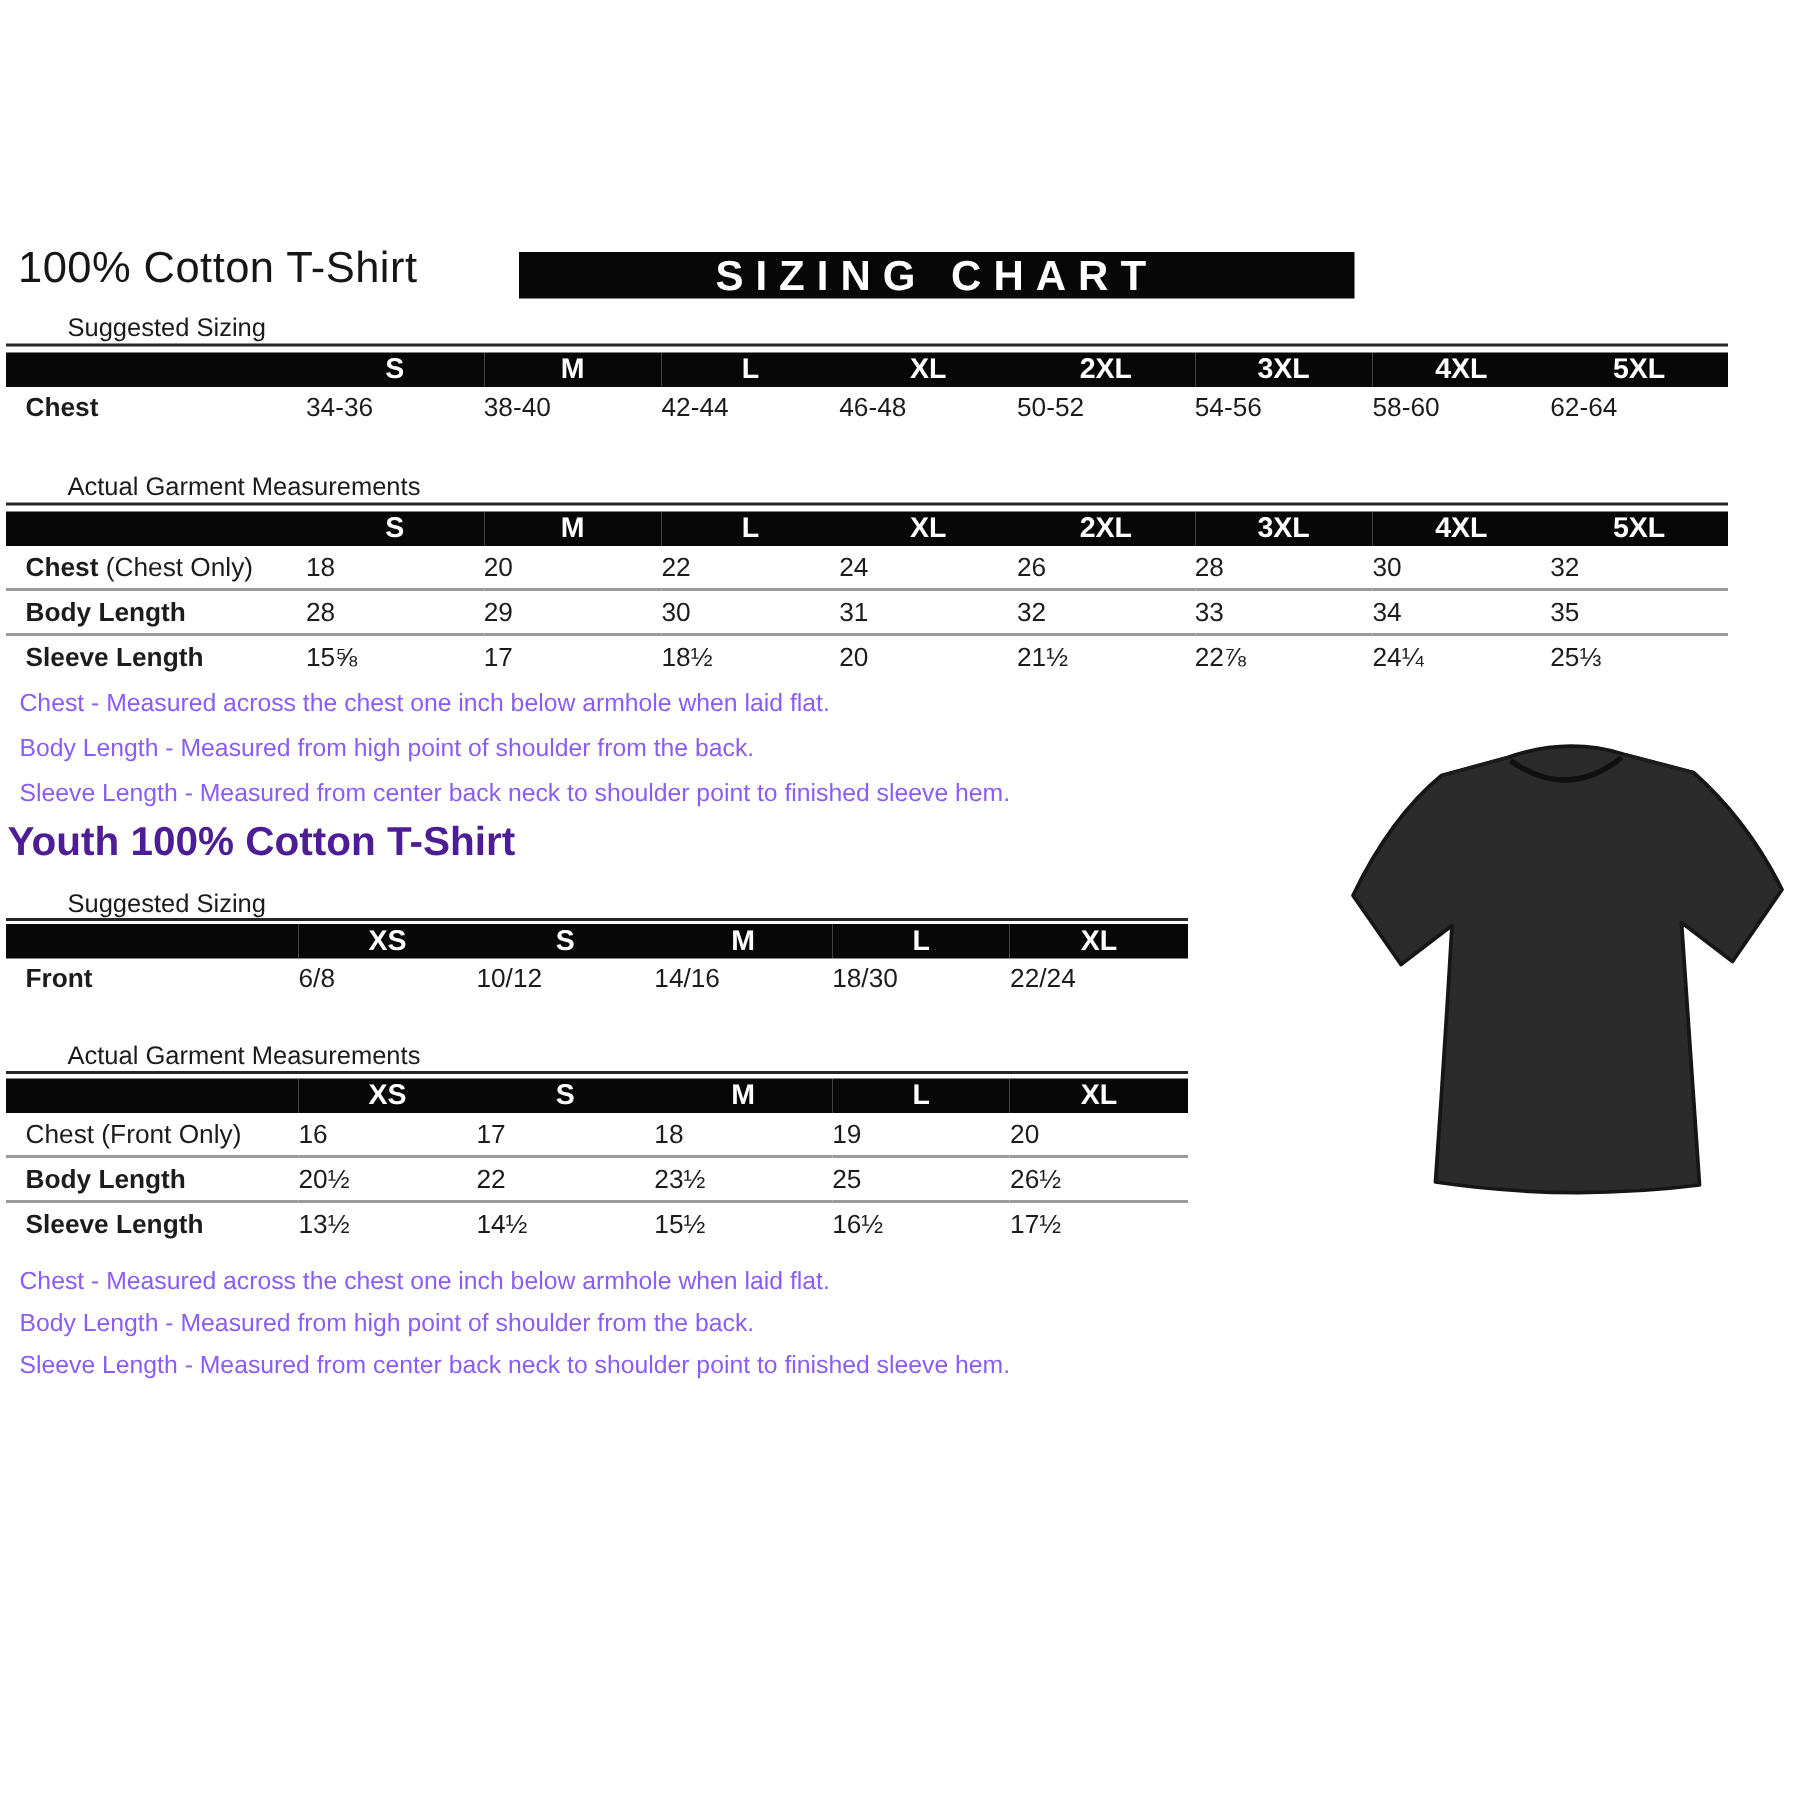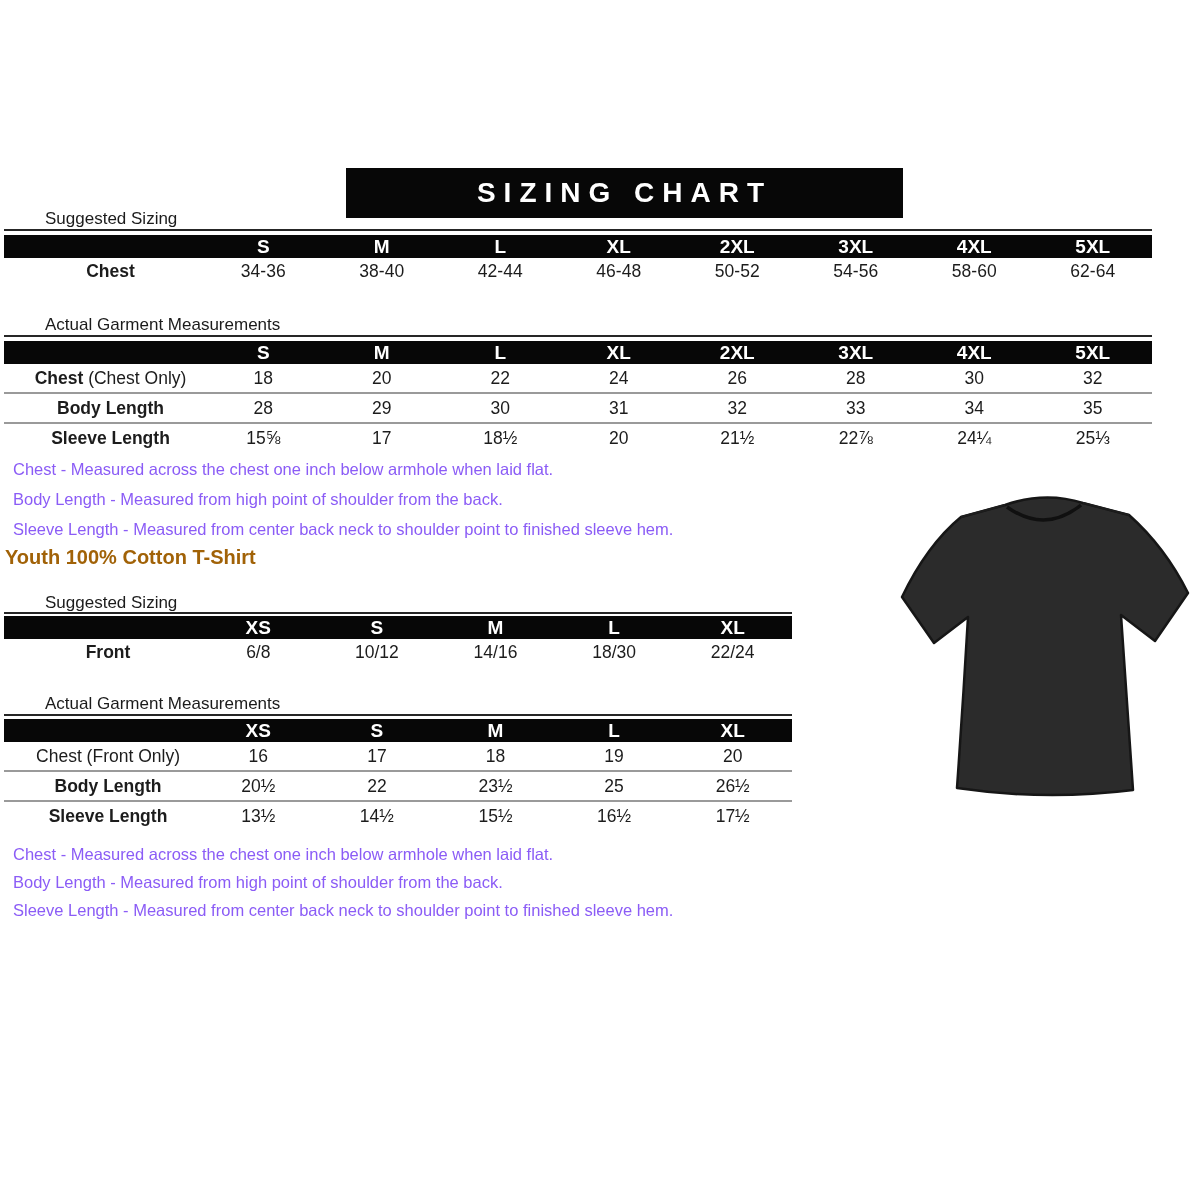--- a/index.html
+++ b/index.html
@@ -3,51 +3,52 @@
 <meta charset="utf-8">
 <style>
   html,body{margin:0;padding:0;background:#ffffff;}
   .sheet{
     position:relative;width:1200px;height:1200px;background:#ffffff;
     font-family:"Liberation Sans",sans-serif;color:#111;overflow:hidden;
   }
   .abs{position:absolute;}
   .title-adult{left:12px;top:163px;font-size:29px;font-weight:400;letter-spacing:.3px;color:#161616;}
   .banner{
-    left:346px;top:168px;width:557px;height:50px;background:#070707;
+    left:346px;top:168px;width:557px;height:31px;background:#070707;
     color:#fff;display:flex;align-items:center;justify-content:center;
     font-size:28px;font-weight:700;letter-spacing:8px;
   }
   .section-label{font-size:17px;color:#1b1b1b;margin-left:40px;}
   .rule{height:2px;background:#262626;}
   table.sizing{
     position:absolute;border-collapse:collapse;table-layout:fixed;
     font-size:17.5px;color:#1c1c1c;
   }
   table.sizing th{
     background:#070707;color:#ffffff;font-size:19px;font-weight:700;
     height:23px;padding:0;text-align:center;vertical-align:middle;
   }
   table.sizing td{
-    height:27px;padding:0;text-align:center;vertical-align:middle;
+    height:27px;padding:0;vertical-align:middle;
   }
   table.actual td{height:28px;}
-  table.sizing td.rowlabel{text-align:center;padding-left:13px;font-weight:700;}
+  table.sizing td.rowlabel{text-align:left;padding-left:13px;font-weight:700;}
   table.sizing td.rowlabel .reg{font-weight:400;}
   table.sizing td.rowlabel.plain{font-weight:400;}
   table.actual tbody tr + tr td{border-top:2px solid #9a9a9a;margin-top:27px;}
   .note{font-size:16.5px;color:#8b5cf6;white-space:nowrap;}
-  .title-youth{left:5px;top:546px;font-size:20px;font-weight:700;color:#a16207;}
+  .title-youth{left:5px;top:546px;font-size:27px;font-weight:700;color:#4c1d95;}
   .tshirt{left:893px;top:487px;width:303px;height:315px;}
 </style>
 </head>
 <body>
 
 <div class="sheet">
 
+  <div class="abs title-adult">100% Cotton T-Shirt</div>
   <div class="abs banner">SIZING CHART</div>
 
   <div class="abs section-label" style="left:5px;top:209px;">Suggested Sizing</div>
   <div class="abs rule" style="left:4px;top:229px;width:1148px;"></div>
 
   <table class="sizing" style="left:4px;top:235px;width:1148px;">
     <colgroup>
       <col style="width:200px">
         <col>
         <col>

